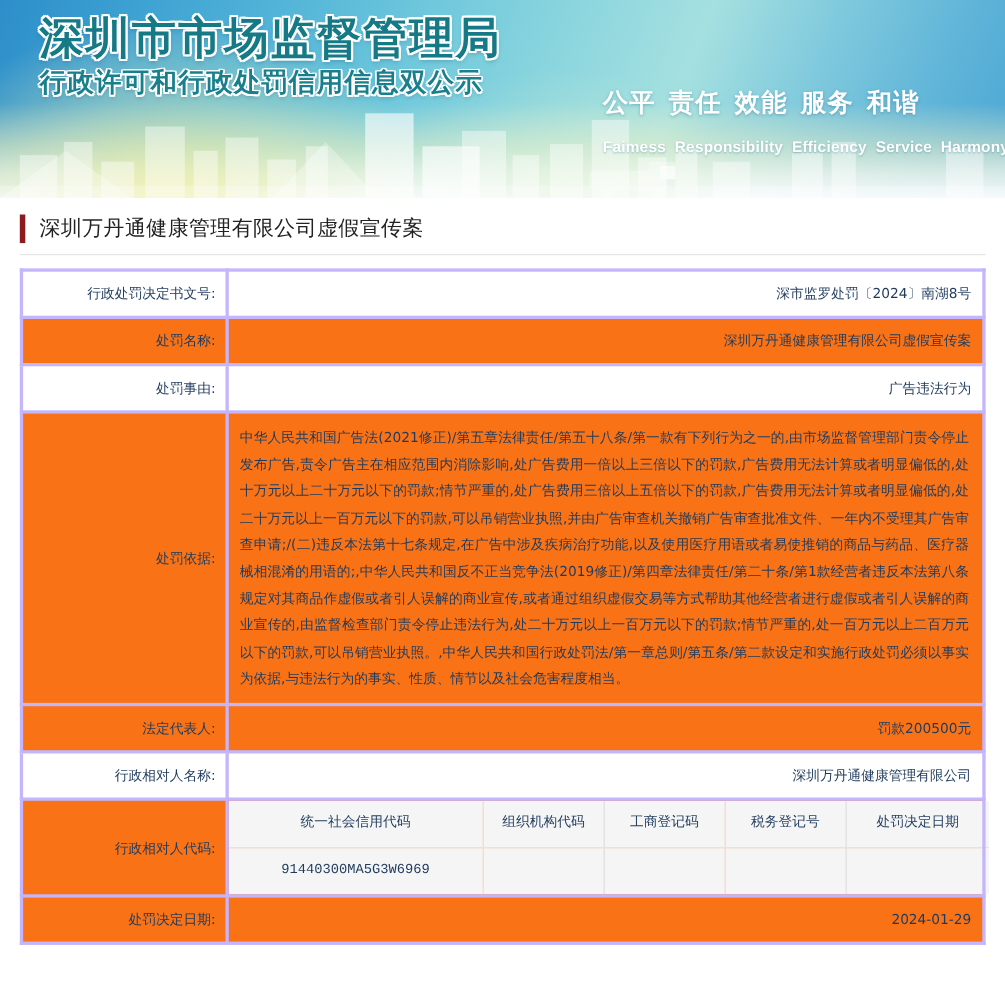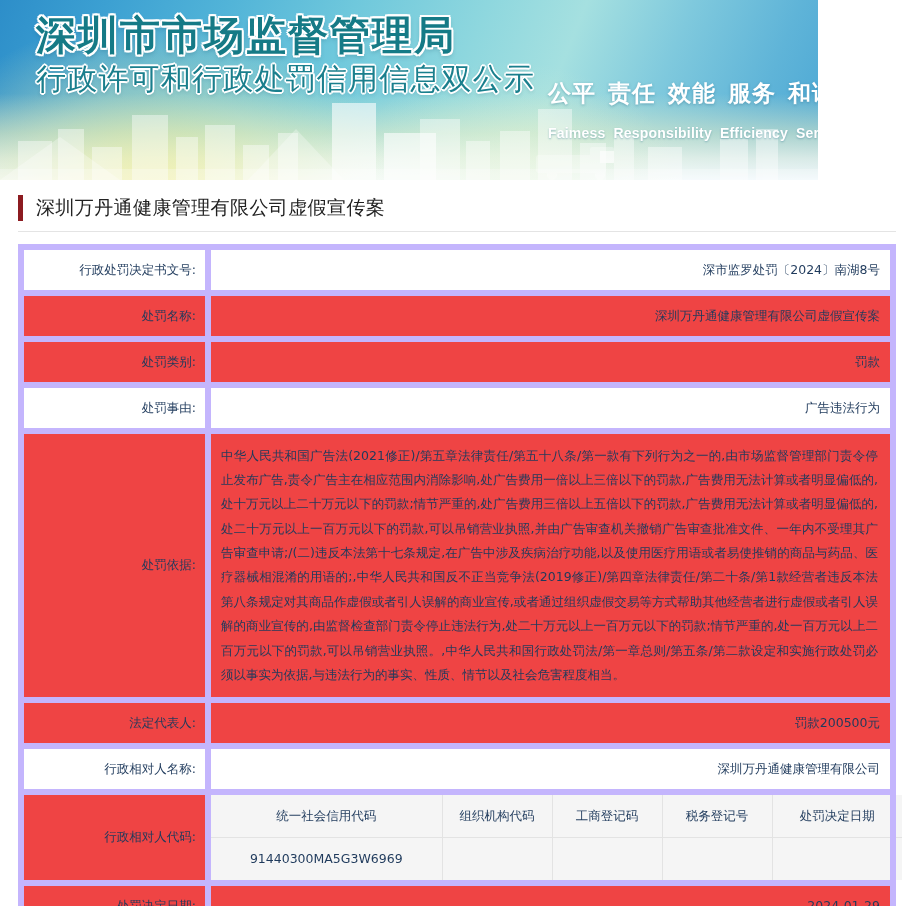--- a/index.html
+++ b/index.html
@@ -7,21 +7,21 @@
     margin: 0; padding: 0;
     width: 914px; height: 906px;
     background: #ffffff;
     font-family: "Liberation Sans", "DejaVu Sans", sans-serif;
   }
   #page { position: relative; width: 914px; height: 906px; overflow: hidden; background:#fff; }
 
   
   .banner {
     position: relative;
-    width: 818px; height: 180px;
+    width: 914px; height: 180px;
     overflow: hidden;
     background:
       linear-gradient(to bottom,
         rgba(255,255,255,0) 0%,
         rgba(255,255,255,0) 52%,
         rgba(236,240,200,0.55) 74%,
         rgba(250,250,235,0.80) 88%,
         rgba(255,255,255,0.92) 100%),
       linear-gradient(112deg,
         #2d8ec9 0%,
@@ -54,21 +54,21 @@
     text-shadow:
       -1.6px -1.6px 0 #ffffff, 1.6px -1.6px 0 #ffffff,
       -1.6px  1.6px 0 #ffffff, 1.6px  1.6px 0 #ffffff,
       0 -2px 0 #fff, 0 2px 0 #fff, -2px 0 0 #fff, 2px 0 0 #fff,
       0 3px 5px rgba(10,60,80,0.35);
     white-space: nowrap;
     line-height: 1.08;
   }
   .logo-line2 {
     margin-top: 5px;
-    font-size: 30px; font-weight: 400; letter-spacing: 1.2px;
+    font-size: 24px; font-weight: 700; letter-spacing: 1.2px;
     color: #1a7f8d;
     font-family: "DejaVu Sans", "Liberation Sans", sans-serif;
     text-shadow:
       -1.3px -1.3px 0 #ffffff, 1.3px -1.3px 0 #ffffff,
       -1.3px  1.3px 0 #ffffff, 1.3px  1.3px 0 #ffffff,
       0 -1.6px 0 #fff, 0 1.6px 0 #fff, -1.6px 0 0 #fff, 1.6px 0 0 #fff,
       0 2px 4px rgba(10,60,80,0.30);
     white-space: nowrap;
     line-height: 1.1;
   }
@@ -110,52 +110,52 @@
   }
 
   table.detail {
     width: 878px;
     border-collapse: collapse;
     margin-top: 12px;
     table-layout: fixed;
     font-family: "DejaVu Sans", "Liberation Sans", sans-serif;
   }
   table.detail td {
-    border: 6px solid #c4b5fd;
+    border: 3px solid #c4b5fd;
     font-size: 12.5px;
     color: #1f3a5c;
     vertical-align: middle;
     line-height: 1.75;
   }
   td.lbl {
     width: 187px;
     text-align: right;
     padding: 9px 9px 9px 6px;
     color: #333333;
     background: transparent;
     white-space: nowrap;
   }
   td.val {
     padding: 9px 10px;
     color: #1f3a5c;
     text-align: right;
   }
   tr.odd td { background: #ffffff; }
-  tr.even td { background: #ef4444; }
+  tr.even td { background: #f97316; }
 
   td.val.longtext {
     line-height: 1.95;
     text-align: justify;
     padding: 10px 12px 10px 10px;
   }
 
   
   td.nested-cell { padding: 0; }
   table.codes {
-    width: 100%; border-collapse: collapse; table-layout: fixed;
+    width: 100%; border-collapse: collapse; table-layout: fixed; font-family: Liberation Mono, monospace;
   }
   table.codes td {
     border: 1px solid #e3e3e3;
     border-top: none;
     border-bottom: none;
     text-align: center;
     padding: 10px 4px;
     font-size: 12.5px;
     color: #1f3a5c;
     background: #f5f5f5;
@@ -242,24 +242,20 @@
         <tr class="odd">
           <td class="lbl">行政处罚决定书文号:</td>
           <td class="val">深市监罗处罚〔2024〕南湖8号</td>
         </tr>
 
         <tr class="even">
           <td class="lbl">处罚名称:</td>
           <td class="val">深圳万丹通健康管理有限公司虚假宣传案</td>
         </tr>
 
-        <tr class="even">
-          <td class="lbl">处罚类别:</td>
-          <td class="val">罚款</td>
-        </tr>
 
         <tr class="odd">
           <td class="lbl">处罚事由:</td>
           <td class="val">广告违法行为</td>
         </tr>
 
         <tr class="even">
           <td class="lbl">处罚依据:</td>
           <td class="val longtext">中华人民共和国广告法(2021修正)/第五章法律责任/第五十八条/第一款有下列行为之一的,由市场监督管理部门责令停止发布广告,责令广告主在相应范围内消除影响,处广告费用一倍以上三倍以下的罚款,广告费用无法计算或者明显偏低的,处十万元以上二十万元以下的罚款;情节严重的,处广告费用三倍以上五倍以下的罚款,广告费用无法计算或者明显偏低的,处二十万元以上一百万元以下的罚款,可以吊销营业执照,并由广告审查机关撤销广告审查批准文件、一年内不受理其广告审查申请;/(二)违反本法第十七条规定,在广告中涉及疾病治疗功能,以及使用医疗用语或者易使推销的商品与药品、医疗器械相混淆的用语的;,中华人民共和国反不正当竞争法(2019修正)/第四章法律责任/第二十条/第1款经营者违反本法第八条规定对其商品作虚假或者引人误解的商业宣传,或者通过组织虚假交易等方式帮助其他经营者进行虚假或者引人误解的商业宣传的,由监督检查部门责令停止违法行为,处二十万元以上一百万元以下的罚款;情节严重的,处一百万元以上二百万元以下的罚款,可以吊销营业执照。,中华人民共和国行政处罚法/第一章总则/第五条/第二款设定和实施行政处罚必须以事实为依据,与违法行为的事实、性质、情节以及社会危害程度相当。</td>
         </tr>

